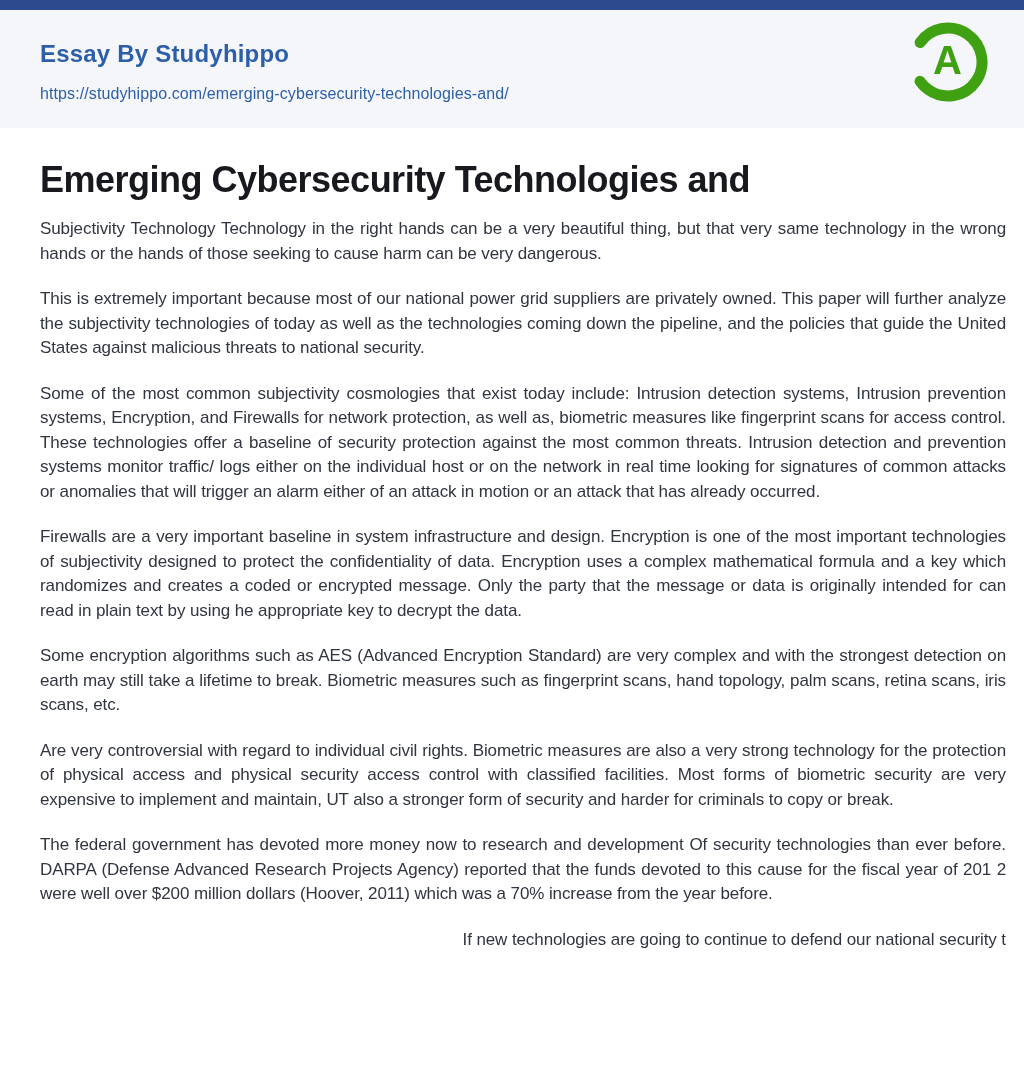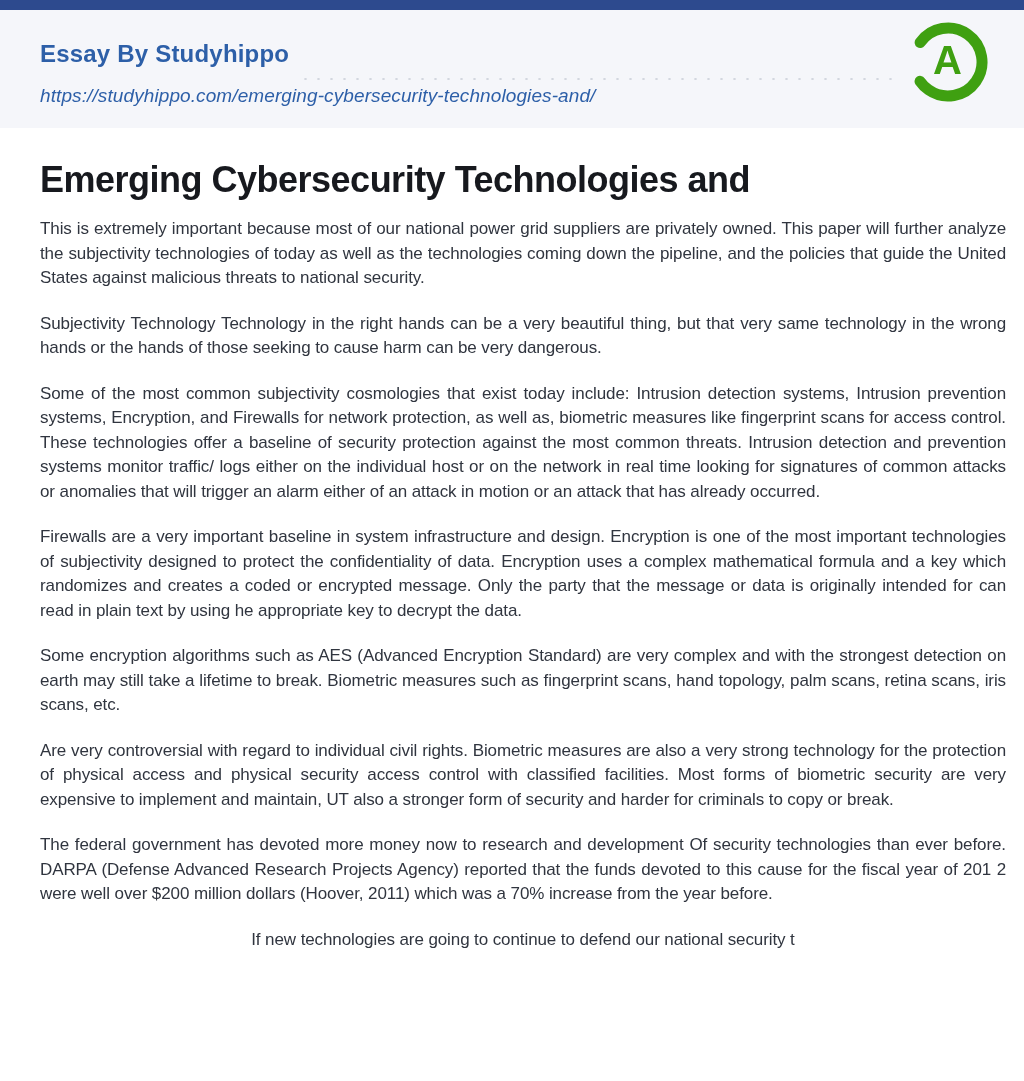--- a/index.html
+++ b/index.html
@@ -27,21 +27,21 @@
   }
   .header{
     position:relative;
     width:100%;
     height:118px;
     background:var(--header-bg);
     padding:30px 130px 0 40px;
   }
   .header-row{
     display:flex;
-    align-items:flex-end;
+    flex-direction:column;
   }
   .site-title{
     margin:0;
     font-size:24px;
     line-height:1.2;
     font-weight:700;
     color:var(--link-blue);
     letter-spacing:.2px;
     white-space:nowrap;
   }
@@ -52,26 +52,25 @@
     align-self:flex-end;
     transform:translateY(11px);
     background-image:radial-gradient(circle,var(--dotted-leader) 1px,transparent 1.3px);
     background-size:13px 2px;
     background-repeat:repeat-x;
     background-position:0 0;
   }
   .site-url{
     display:inline-block;
     margin-top:16px;
-    font-size:19px;
+    font-size:16px;
     font-weight:500;
     color:var(--link-blue);
     text-decoration:none;
     letter-spacing:.1px;
-    font-style:italic;
   }
   .logo{
     position:absolute;
     top:12px;
     right:36px;
     width:80px;
     height:80px;
   }
   .logo svg{display:block;width:80px;height:80px;}
   .logo-letter{
@@ -97,21 +96,21 @@
     color:var(--title-text);
   }
   .para{
     margin:0 0 21px 0;
     font-size:17px;
     line-height:24.5px;
     letter-spacing:-.1px;
     color:var(--body-text);
     text-align:justify;
   }
-  .para:last-child{text-align:center;}
+  .para:last-child{text-align:right;}
 </style>
 </head>
 <body>
 
 <div class="top-bar"></div>
 
 <header class="header">
   <div class="header-row">
     <h2 class="site-title">Essay By Studyhippo</h2>
     <div class="leader"></div>
@@ -122,22 +121,22 @@
     <svg viewBox="0 0 80 80" aria-hidden="true">
       <circle cx="40" cy="40" r="34" fill="none" stroke="#3fa011" stroke-width="11" stroke-linecap="round" stroke-dasharray="172 42" transform="rotate(-145 40 40)"></circle>
     </svg>
     <span class="logo-letter">A</span>
   </div>
 </header>
 
 <main class="main">
   <h1 class="essay-title">Emerging Cybersecurity Technologies and</h1>
   <div>
+      <p class="para">Subjectivity Technology Technology in the right hands can be a very beautiful thing, but that very same technology in the wrong hands or the hands of those seeking to cause harm can be very dangerous.</p>
       <p class="para">This is extremely important because most of our national power grid suppliers are privately owned. This paper will further analyze the subjectivity technologies of today as well as the technologies coming down the pipeline, and the policies that guide the United States against malicious threats to national security.</p>
-      <p class="para">Subjectivity Technology Technology in the right hands can be a very beautiful thing, but that very same technology in the wrong hands or the hands of those seeking to cause harm can be very dangerous.</p>
       <p class="para">Some of the most common subjectivity cosmologies that exist today include: Intrusion detection systems, Intrusion prevention systems, Encryption, and Firewalls for network protection, as well as, biometric measures like fingerprint scans for access control. These technologies offer a baseline of security protection against the most common threats. Intrusion detection and prevention systems monitor traffic/ logs either on the individual host or on the network in real time looking for signatures of common attacks or anomalies that will trigger an alarm either of an attack in motion or an attack that has already occurred.</p>
       <p class="para">Firewalls are a very important baseline in system infrastructure and design. Encryption is one of the most important technologies of subjectivity designed to protect the confidentiality of data. Encryption uses a complex mathematical formula and a key which randomizes and creates a coded or encrypted message. Only the party that the message or data is originally intended for can read in plain text by using he appropriate key to decrypt the data.</p>
       <p class="para">Some encryption algorithms such as AES (Advanced Encryption Standard) are very complex and with the strongest detection on earth may still take a lifetime to break. Biometric measures such as fingerprint scans, hand topology, palm scans, retina scans, iris scans, etc.</p>
       <p class="para">Are very controversial with regard to individual civil rights. Biometric measures are also a very strong technology for the protection of physical access and physical security access control with classified facilities. Most forms of biometric security are very expensive to implement and maintain, UT also a stronger form of security and harder for criminals to copy or break.</p>
       <p class="para">The federal government has devoted more money now to research and development Of security technologies than ever before. DARPA (Defense Advanced Research Projects Agency) reported that the funds devoted to this cause for the fiscal year of 201 2 were well over $200 million dollars (Hoover, 2011) which was a 70% increase from the year before.</p>
       <p class="para">If new technologies are going to continue to defend our national security t</p>
     </div>
 </main>
 
 </body></html>

